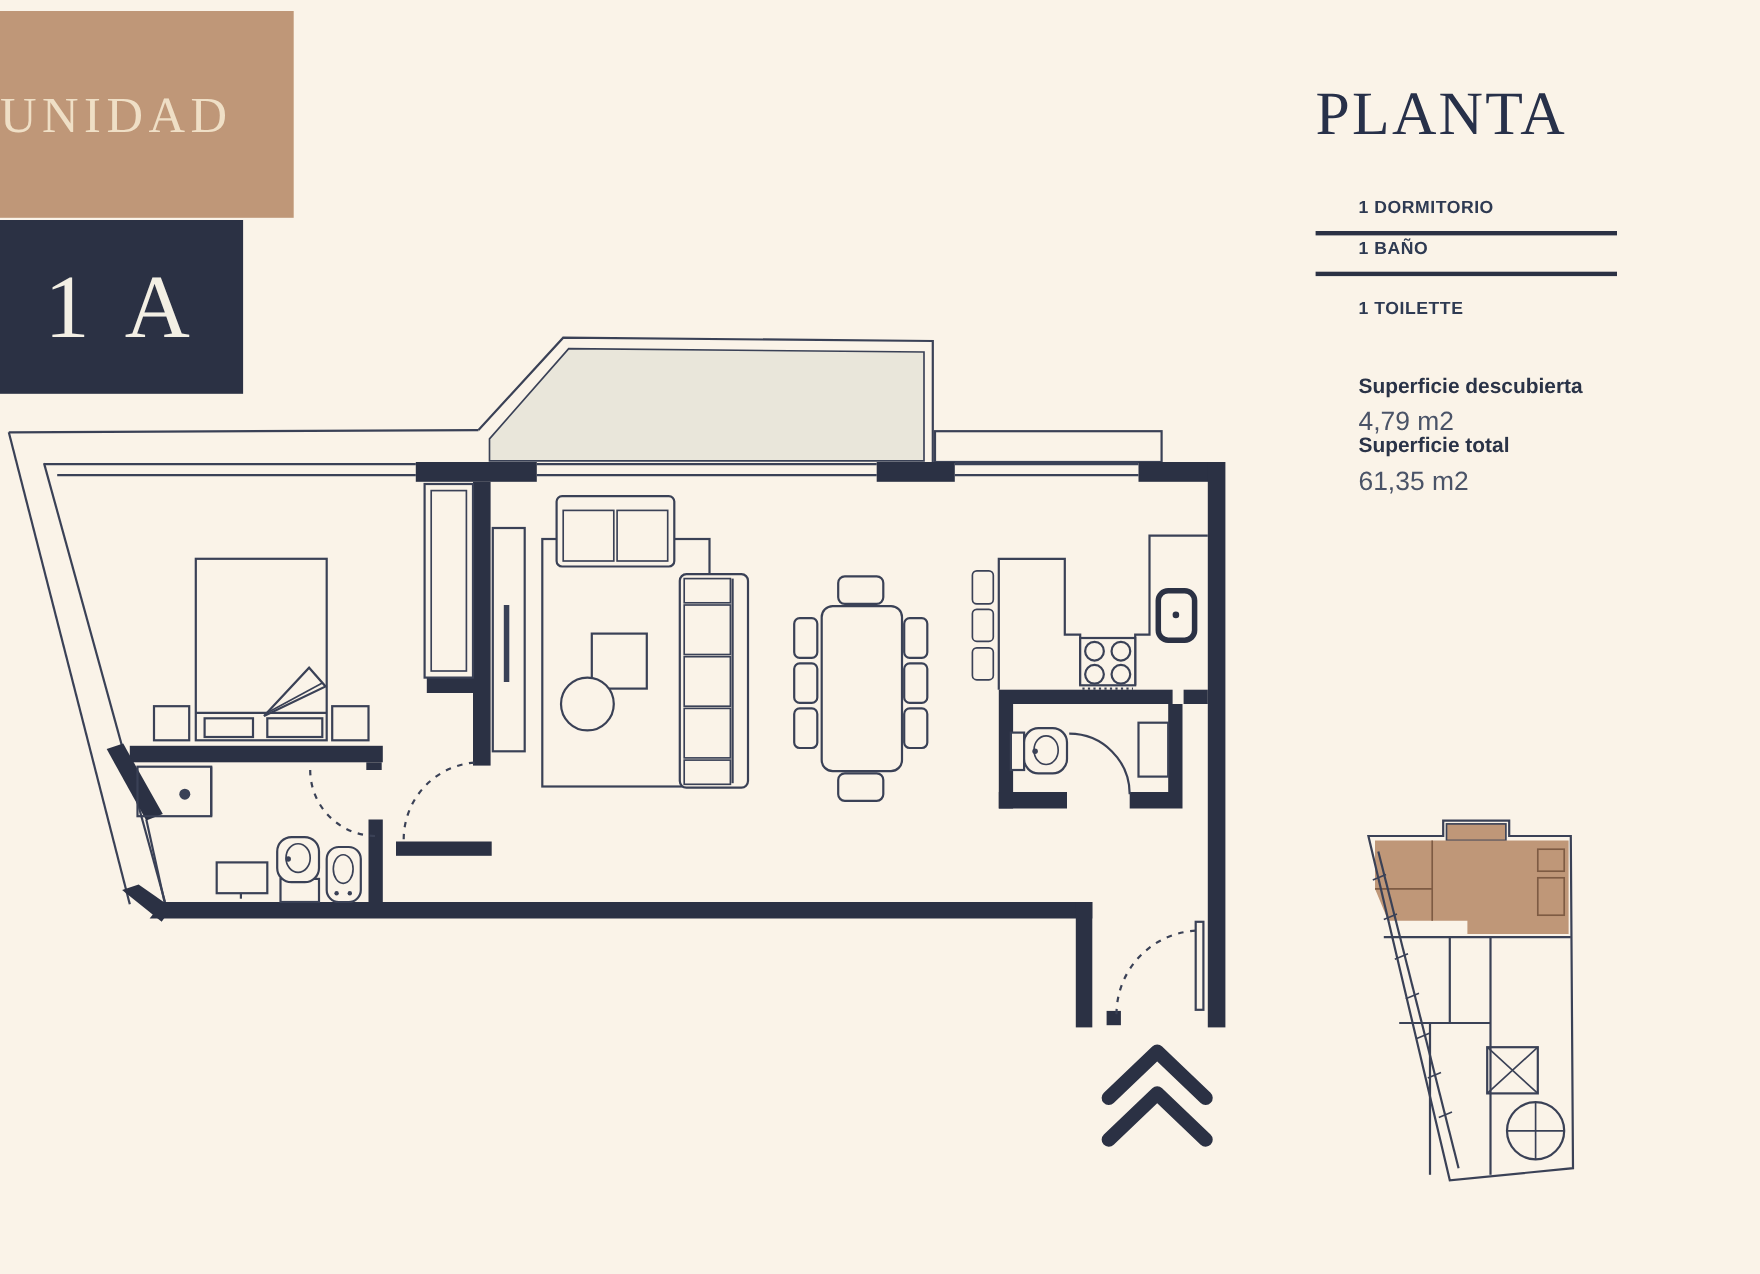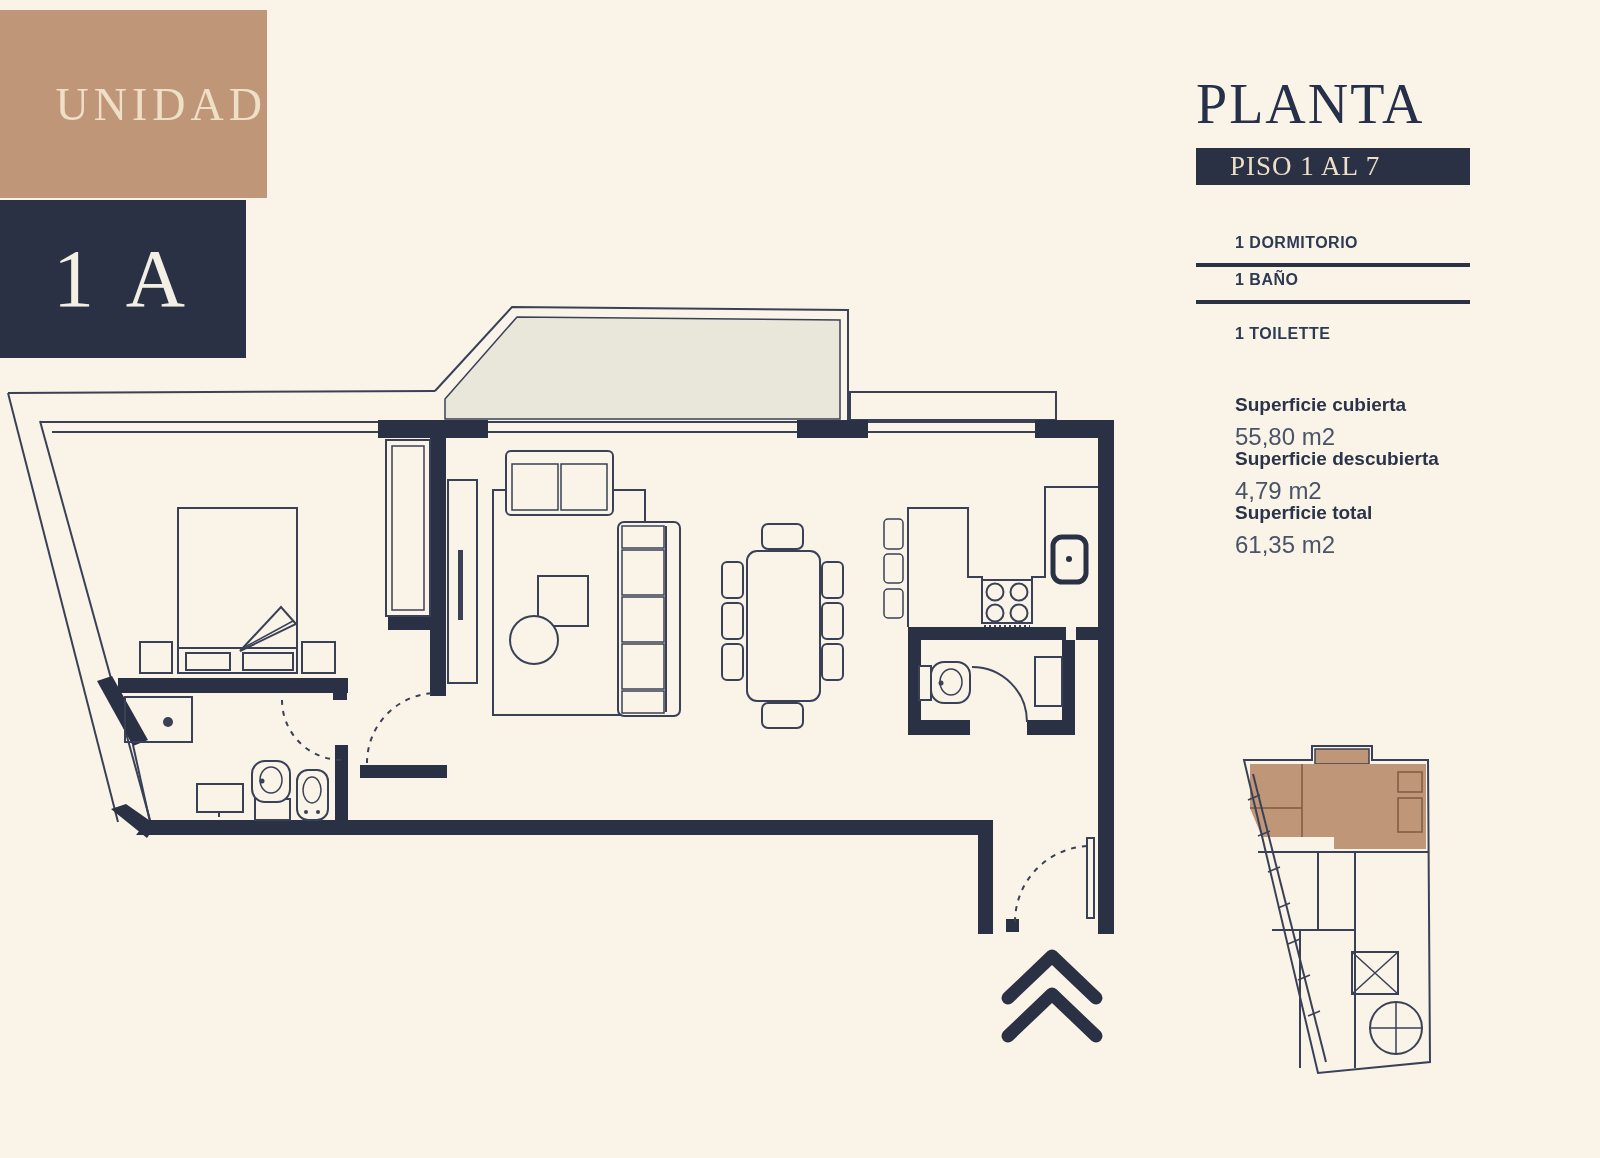--- a/index.html
+++ b/index.html
@@ -7,28 +7,28 @@
     position:relative;
     width:1600px;height:1158px;
     background:var(--background,#FAF3E8);
     font-family:"Liberation Sans","DejaVu Sans",sans-serif;
     overflow:hidden;
   }
   
   .unit-badge-top{
     position:absolute;left:0;top:10px;width:267px;height:188px;
     background:var(--tan,#BF9778);
-    display:flex;align-items:center;justify-content:flex-end;
+    display:flex;align-items:center;justify-content:flex-start;
   }
   .unit-badge-top span{
     font-family:"Liberation Serif","DejaVu Serif",serif;
     font-size:46px;letter-spacing:5px;color:var(--badge-text-cream,#F3E3CD);
   }
   .unit-badge-bottom{
-    position:absolute;left:0;top:200px;width:246px;height:158px;
+    position:absolute;left:0;top:200px;width:221px;height:158px;
     background:var(--wall-navy,#2B3144);
     display:flex;align-items:center;justify-content:center;
   }
   .unit-badge-bottom span{
     font-family:"Liberation Serif","DejaVu Serif",serif;
     font-size:82px;letter-spacing:8px;color:#F3EFE4;
   }
   
   .panel{position:absolute;left:1196px;top:76px;width:274px;color:var(--text-navy,#273049);}
   .panel-title{
@@ -261,33 +261,28 @@
 
   <div class="unit-badge-top">
     <span>UNIDAD</span>
   </div>
   <div class="unit-badge-bottom">
     <span>1 A</span>
   </div>
 
   <div class="panel">
     <div class="panel-title">PLANTA</div>
-    <div class="floor-badge">PISO 1 AL 7</div>
 
     <div class="feature feature-1">1 DORMITORIO</div>
     <div class="sep sep-1"></div>
     <div class="feature">1 BAÑO</div>
     <div class="sep sep-2"></div>
     <div class="feature">1 TOILETTE</div>
 
     <div class="areas">
-      <div class="area-group">
-        <div class="area-label">Superficie cubierta</div>
-        <div class="area-value">55,80 m2</div>
-      </div>
       <div class="area-group">
         <div class="area-label">Superficie descubierta</div>
         <div class="area-value">4,79 m2</div>
       </div>
       <div class="area-group">
         <div class="area-label">Superficie total</div>
         <div class="area-value">61,35 m2</div>
       </div>
     </div>
   </div>

